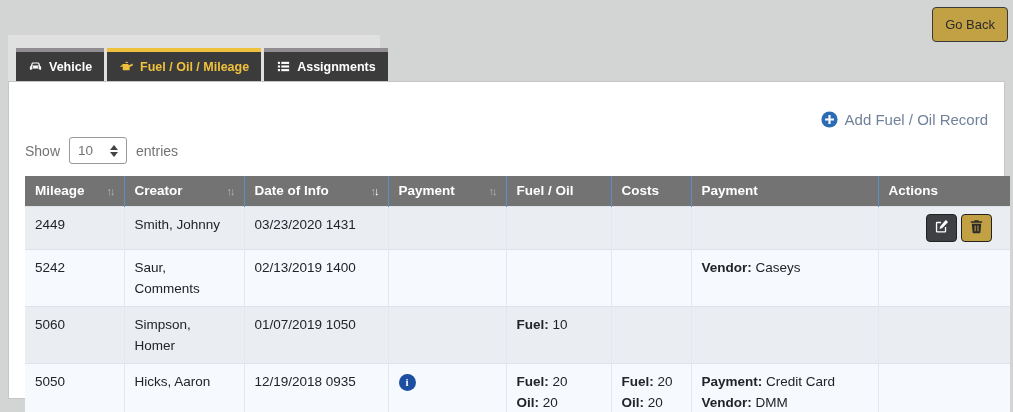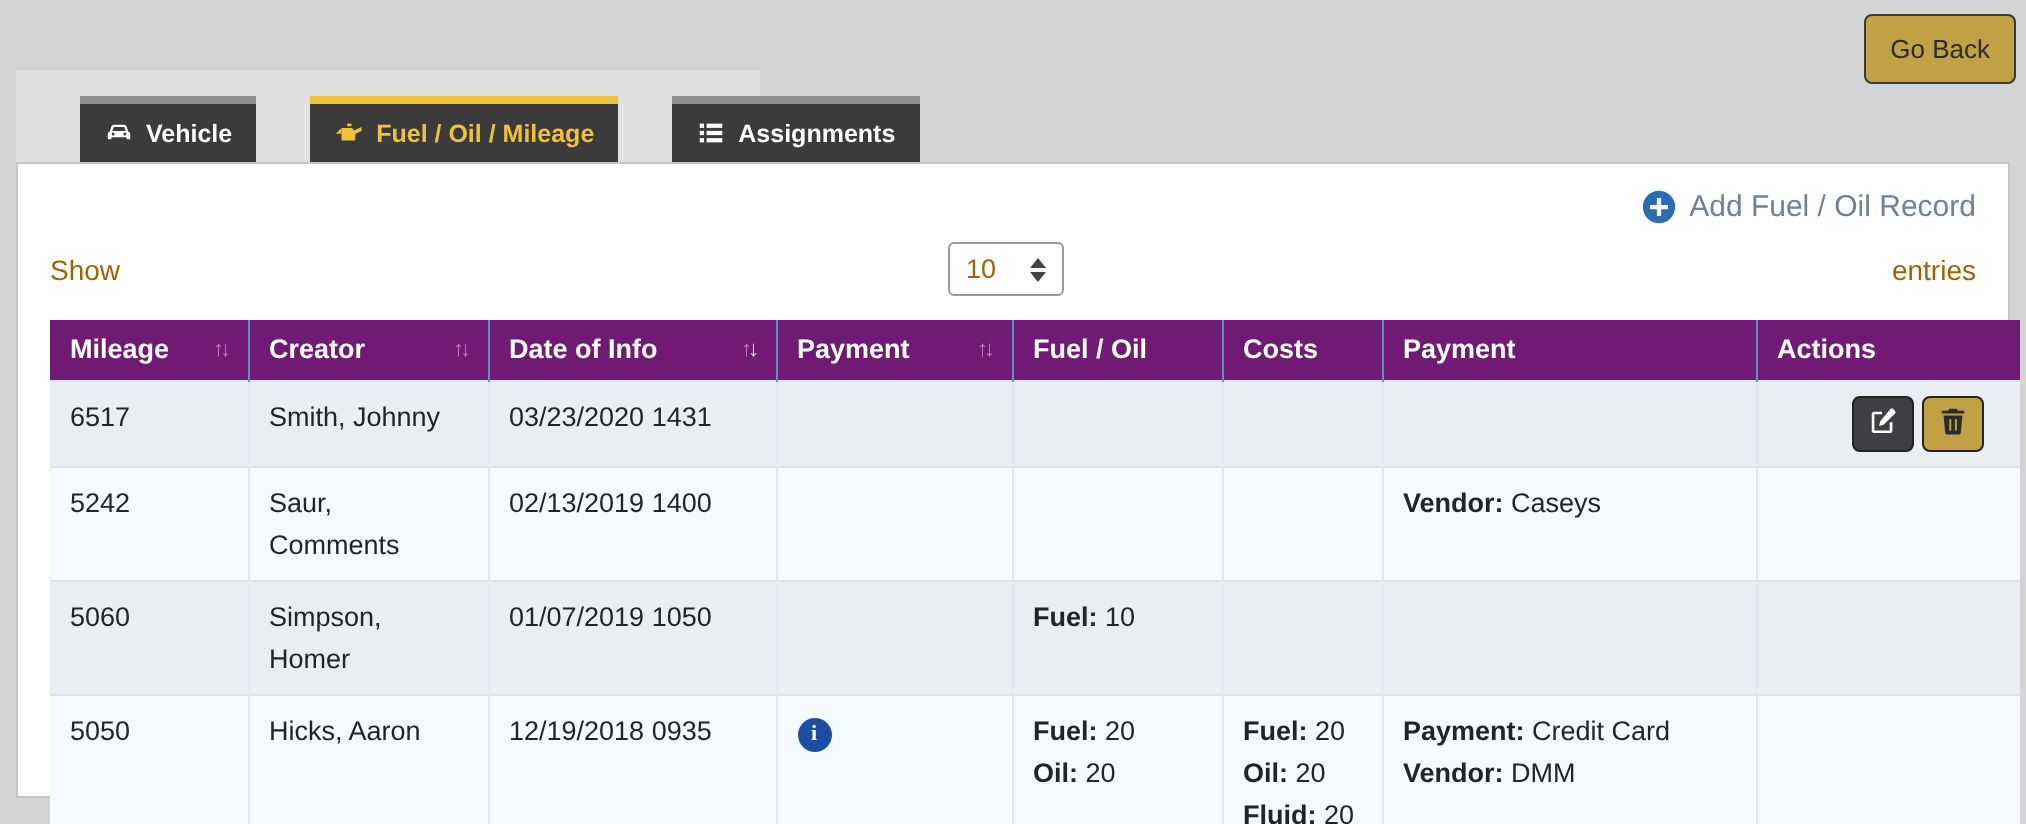--- a/index.html
+++ b/index.html
@@ -28,61 +28,61 @@
   }
   .tabs {
     position: absolute; left: 16px; top: 48px;
     display: flex; gap: 3px; align-items: flex-end;
   }
   .tab {
     background: #3b3b3b; color: #fff;
     border-top: 4px solid #918c91;
     height: 33px; padding: 0 12px;
     display: flex; align-items: center; gap: 6px;
-    font-size: 12.5px; font-weight: bold; cursor: pointer; white-space: nowrap; margin-left: 24px;
+    font-size: 12.5px; font-weight: bold; cursor: pointer; white-space: nowrap;
   }
   .tab.active { color: #f0c13d; border-top-color: #f0c13d; }
   .tab .ticon { width: 15px; height: 15px; display: inline-flex; }
   .tab .ticon svg { width: 100%; height: 100%; }
 
   
   .panel {
     position: absolute; left: 8px; top: 81px;
     width: 997px; height: 318px;
     background: #fff; border: 1px solid #c6c6c6;
-    padding: 0 16px;
+    padding: 16px 16px;
   }
 
   .add-row {
     margin-top: 13px;
     display: flex; justify-content: flex-end; align-items: center; gap: 7px;
     color: #70819a; font-size: 15px; cursor: pointer;
   }
   .add-row svg { width: 17px; height: 17px; display: block; }
 
   .show-row {
     margin-top: 9px;
     display: flex; align-items: center; gap: 9px;
-    font-size: 14px; color: #a16207; justify-content: space-between;
+    font-size: 14px; color: #737373;
   }
   .page-size {
     width: 58px; height: 27px;
     background: #fff; border: 1px solid #999; border-radius: 3px;
     display: flex; align-items: center; justify-content: space-between;
     padding: 0 8px; font-size: 13.5px; cursor: pointer;
   }
   .spin { display: flex; flex-direction: column; gap: 2px; }
   .spin i { display: block; width: 0; height: 0; border-left: 4px solid transparent; border-right: 4px solid transparent; }
   .spin .up   { border-bottom: 5px solid #444; }
   .spin .down { border-top: 5px solid #444; }
 
   
   table { width: 100%; margin-top: 12px; border-collapse: collapse; table-layout: fixed; font-size: 13.5px; }
   thead th {
-    background: #701a75; color: #fff; text-align: left;
+    background: #737373; color: #fff; text-align: left;
     font-size: 13.5px; font-weight: bold;
     padding: 0 10px; height: 30px; border-left: 1px solid #5b90c4;
     cursor: pointer;
   }
   thead th:first-child { border-left: none; }
   thead th .thwrap { display: flex; justify-content: space-between; align-items: center; }
   .sort { font-size: 11px; letter-spacing: -2px; font-weight: bold; }
   .sort span { color: rgba(255,255,255,0.45); }
   .sort span.on { color: #fff; }
   tbody td {
@@ -248,21 +248,21 @@
           </th>
           <th>
             <div class="thwrap">
               <span>Actions</span>
             </div>
           </th>
         </tr>
       </thead>
     <tbody id="rows">
         <tr class="odd">
-          <td>6517</td>
+          <td>2449</td>
           <td>Smith, Johnny</td>
           <td>03/23/2020 1431</td>
           <td></td>
           <td></td>
           <td></td>
           <td></td>
           <td class="actions"><button class="abtn edit">
               <span><svg viewBox="0 0 16 16" fill="currentColor">
                   <path d="M12 1.6a1 1 0 0 1 1.4 0l1 1a1 1 0 0 1 0 1.4L8.5 9.9l-2.6.7.7-2.6L12 1.6z"></path>
                   <path d="M13 8.6V13a1.4 1.4 0 0 1-1.4 1.4H3.4A1.4 1.4 0 0 1 2 13V4.4A1.4 1.4 0 0 1 3.4 3H7.5v1.4H3.4V13h8.2V8.6H13z"></path>

